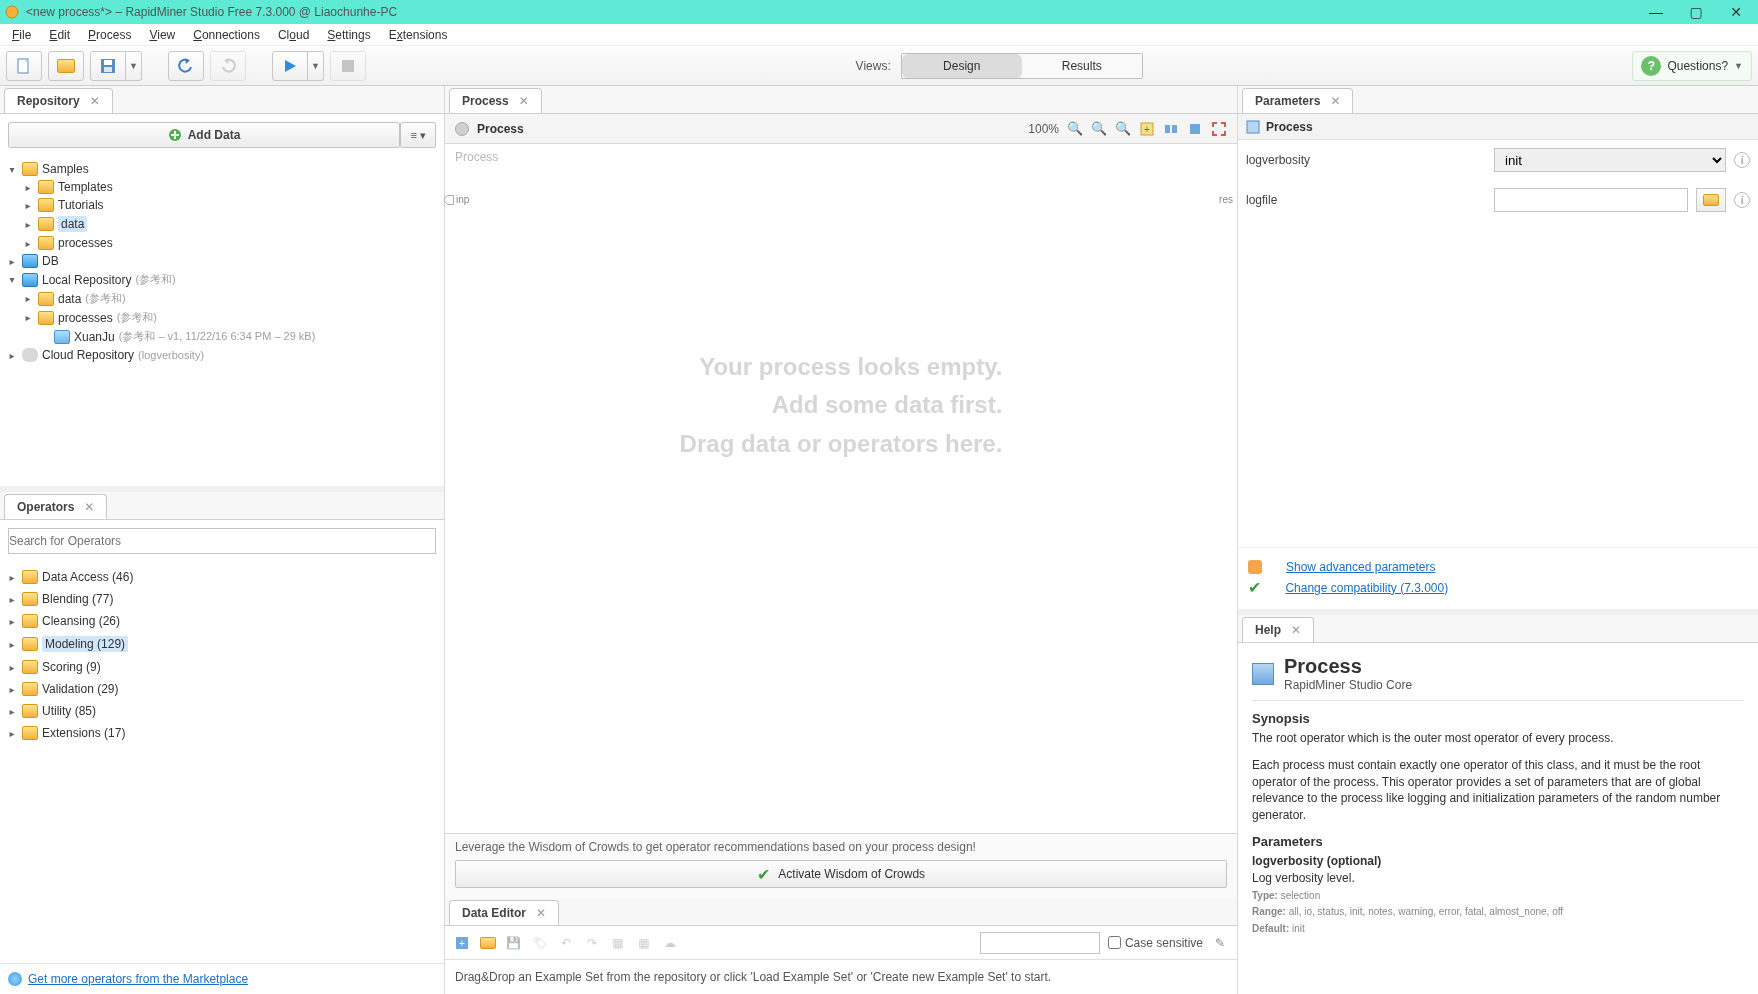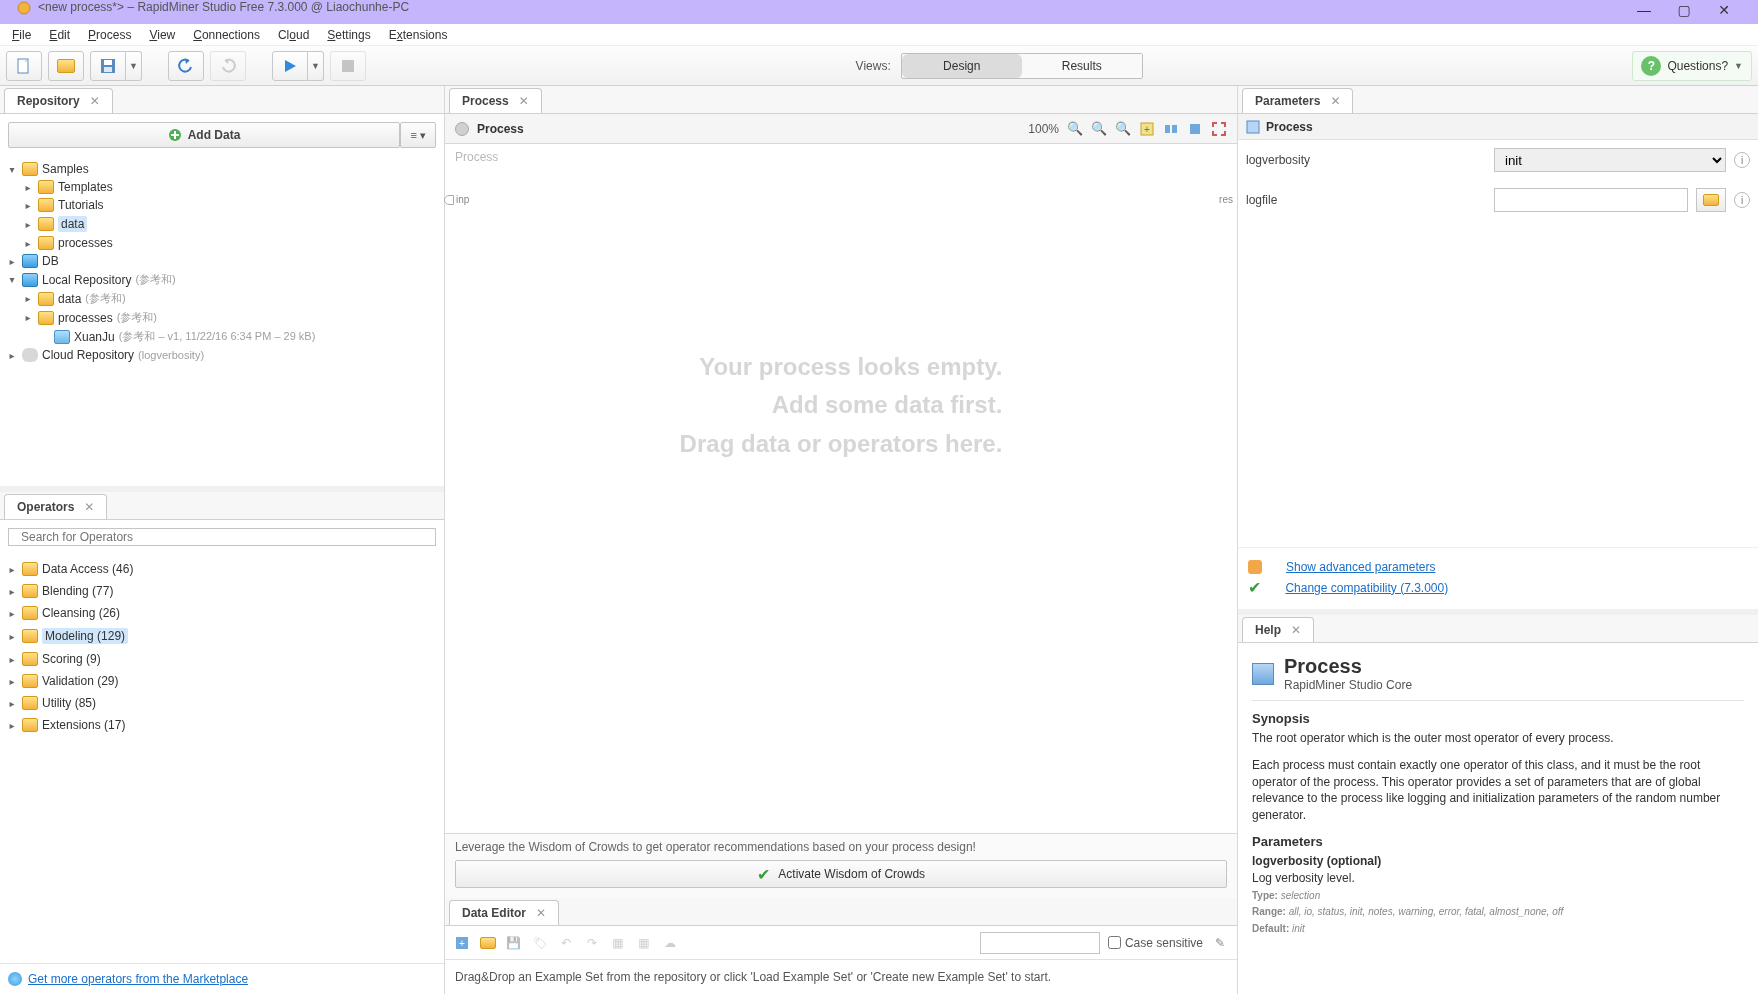--- a/index.html
+++ b/index.html
@@ -1,19 +1,19 @@
 <!DOCTYPE html>
 <html><head>
 <meta charset="utf-8">
 <style>
 * { box-sizing: border-box; margin: 0; padding: 0; }
 body { font-family: "Segoe UI", Tahoma, sans-serif; font-size: 12px; color: #333; background: #fff; overflow: hidden; width: 1758px; height: 994px; }
 
 
-.titlebar { height: 24px; display: flex; align-items: flex-start; padding: 0 16px; background: #c4b5fd; }
+.titlebar { height: 24px; display: flex; align-items: center; padding: 0 4px; background: #5eead4; }
 .titlebar .app-icon { width: 16px; height: 16px; margin-right: 6px; }
 .titlebar .title { flex: 1; font-size: 12px; color: #555; }
 .titlebar .winbtns { display: flex; gap: 12px; margin-right: 4px; }
 .titlebar .winbtn { width: 28px; height: 20px; display:flex; align-items:center; justify-content:center; font-size:14px; color:#333; cursor:pointer; }
 
 
 .menubar { height: 22px; display: flex; align-items: center; padding: 0 4px; gap: 2px; background: #fff; border-bottom: 1px solid #eee;}
 .menubar .menuitem { padding: 2px 8px; cursor: pointer; }
 .menubar .mnemonic { text-decoration: underline; }
 
@@ -55,21 +55,21 @@
 .folder-icon { background:linear-gradient(#ffe28a,#f3b23c); border:1px solid #d49a1c; border-radius:2px; }
 .drive-icon { background:linear-gradient(#8fd1ff,#3a9ee0); border:1px solid #2b7cb3; border-radius:2px; }
 .cloud-icon { background:#d8d8d8; border-radius:6px; }
 .file-icon { background:linear-gradient(#aee0ff,#6eb8e8); border:1px solid #4a94c8; border-radius:2px; }
 .tree .ind1{ padding-left:16px;} .tree .ind2{padding-left:32px;}
 .hl { background:#cfe6fb; padding:1px 3px; border-radius:2px; }
 .muted { color:#a0a0a0; font-size:11px; }
 
 
 .op-search { margin:8px; }
-.op-search input { width:100%; height:18px; border:1px solid #c4c4c4; padding:0 12px; font-size:12px; color:#888; }
+.op-search input { width:100%; height:26px; border:1px solid #c4c4c4; padding:0 0; font-size:12px; color:#888; }
 .op-list .tree-row { padding:4px 0; }
 .op-footer { border-top:1px solid #e4e4e4; padding:8px; display:flex; align-items:center; gap:6px; }
 .op-footer a { color:#1a6fc9; text-decoration:underline; cursor:pointer; }
 .globe-icon{ width:14px; height:14px; border-radius:50%; background:radial-gradient(#8fd1ff,#3a9ee0);}
 
 
 .process-header { height:30px; border-bottom:1px solid #d8d8d8; background:#f5f5f5; display:flex; align-items:center; padding:0 10px; gap:8px; }
 .process-header .dot { width:14px; height:14px; border-radius:50%; background:#d0d0d0; border:1px solid #aaa;}
 .process-header .spacer{flex:1;}
 .zoom-txt{ color:#555; }
@@ -107,21 +107,21 @@
 
 .help-body{ padding:12px 14px; overflow:auto;}
 .help-title-row{ display:flex; align-items:center; gap:10px; border-bottom:1px solid #e4e4e4; padding-bottom:8px; margin-bottom:10px;}
 .help-title-row .hicon{ width:22px; height:22px; background:linear-gradient(#b7d6f5,#6fa8dd); border:1px solid #5a8cc0;}
 .help-title{ font-size:20px; font-weight:600; color:#333;}
 .help-sub{ font-size:12px; color:#555;}
 .help-sec{ margin:10px 0;}
 .help-sec h4{ font-size:13px; margin-bottom:4px;}
 .help-sec p{ font-size:12px; color:#333; line-height:1.4;}
 .help-param small{ color:#888;}
-.ital{ font-style:italic; color:#888;}
+.ital{ color:#888;}
 
 .split-h{ height:6px; background:#f0f0f0; cursor:row-resize;}
 
 svg{display:block;}
 </style>
 </head>
 <body>
 
 <div class="titlebar">
   <span class="app-icon">

